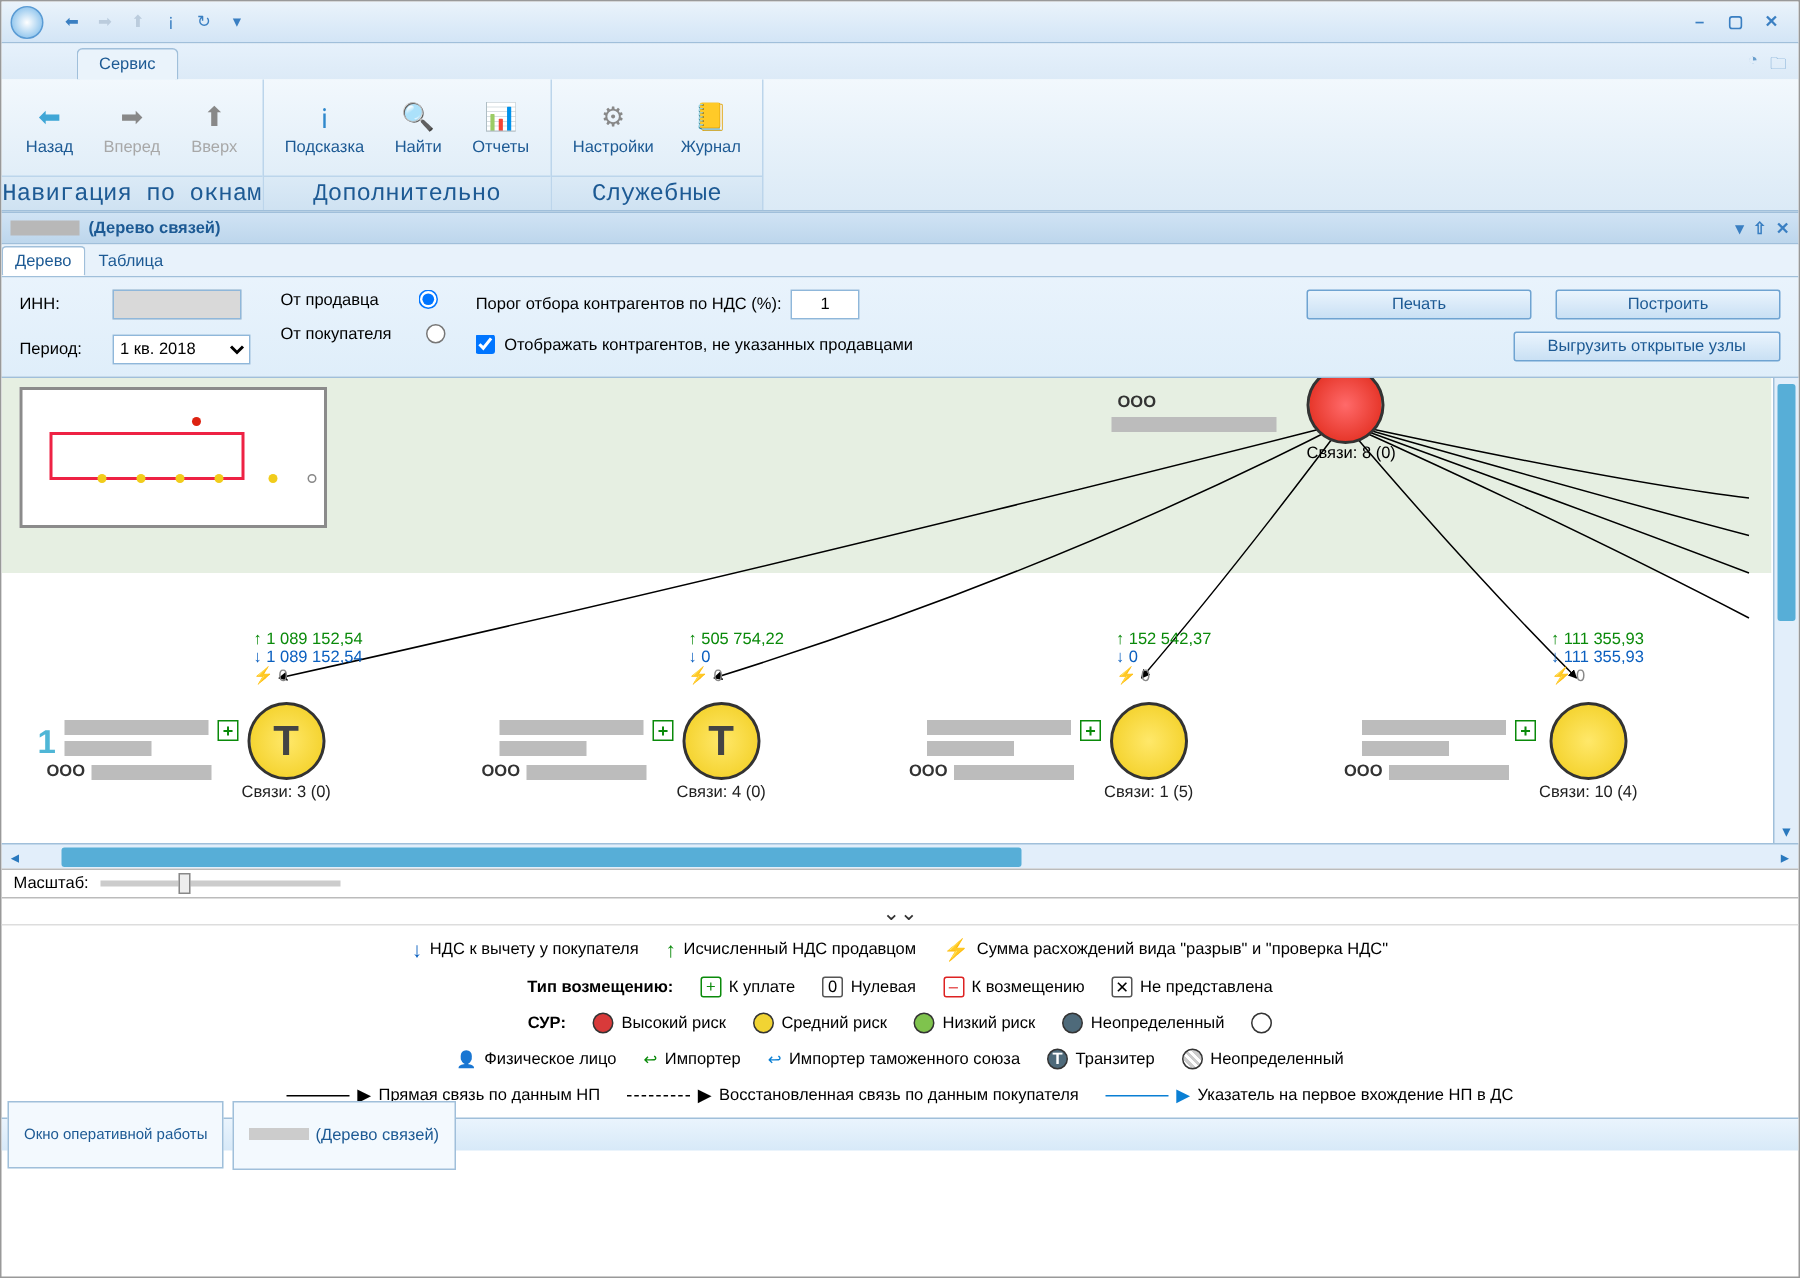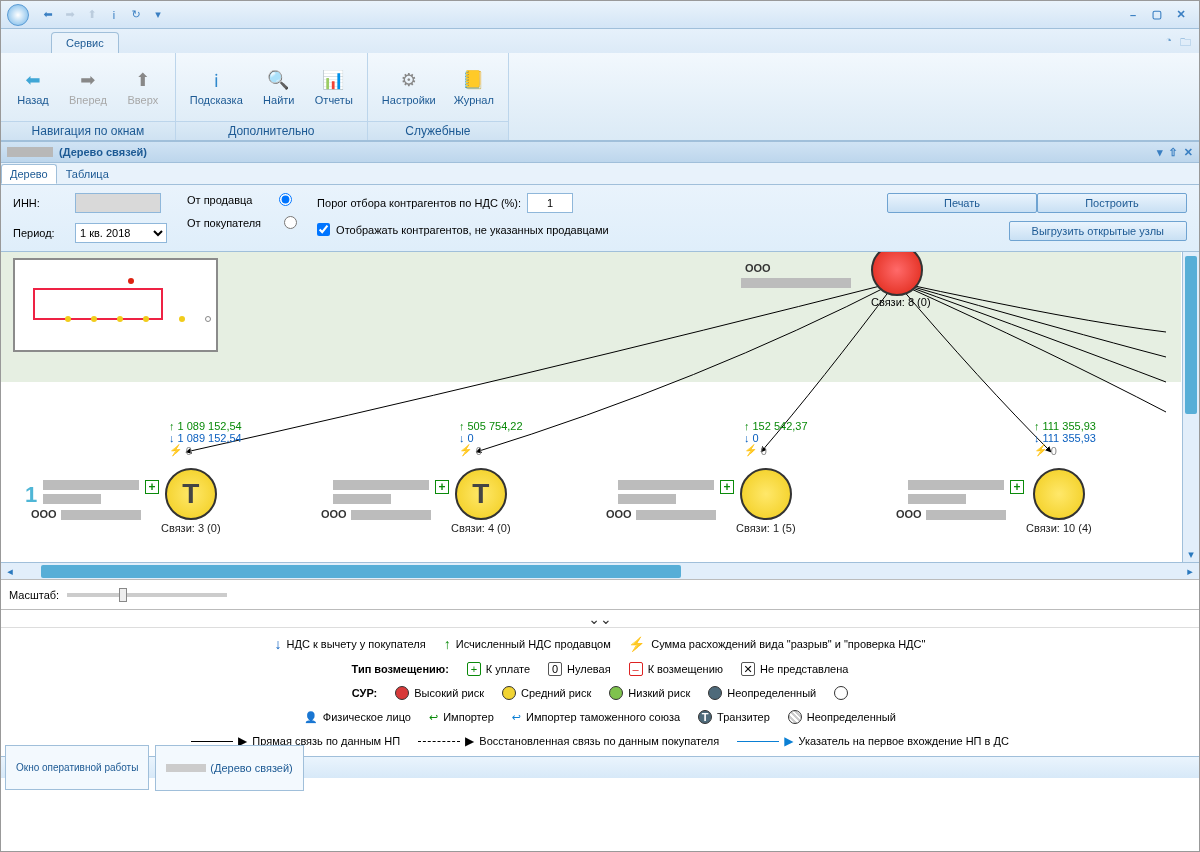--- a/index.html
+++ b/index.html
@@ -14,21 +14,21 @@
 
 
 .ribbon-tabs { height: 24px; background: linear-gradient(#e6f1fb, #dceaf7); display: flex; align-items: flex-end; padding-left: 50px; }
 .ribbon-tab { padding: 4px 14px; background: #eaf3fb; border: 1px solid #a0bfda; border-bottom: none; border-radius: 4px 4px 0 0; color: #1d5a94; }
 .corner-icons { margin-left: auto; padding-right: 8px; display: flex; gap: 8px; color: #6a9fcd; }
 
 
 .ribbon { height: 88px; background: linear-gradient(#f2f8fd, #dbeaf6); border-bottom: 1px solid #a0bfda; display: flex; }
 .ribbon-group { border-right: 1px solid #bcd5eb; display: flex; flex-direction: column; }
 .ribbon-group-body { display: flex; padding: 4px 8px; flex: 1; gap: 6px; }
-.ribbon-group-label { text-align: center; font-size: 12px; color: #1d5a94; background: linear-gradient(#dbeaf6, #cfe2f2); padding: 2px 0; border-top: 1px solid #bcd5eb; }
+.ribbon-group-label { text-align: center; font-size: 16px; color: #1d5a94; background: linear-gradient(#dbeaf6, #cfe2f2); padding: 2px 0; border-top: 1px solid #bcd5eb; font-family: Liberation Mono, monospace; }
 .rbtn { display: flex; flex-direction: column; align-items: center; justify-content: center; padding: 4px 6px; min-width: 48px; cursor: pointer; color: #1d5a94; }
 .rbtn .ricon { width: 24px; height: 24px; display: flex; align-items: center; justify-content: center; font-size: 18px; margin-bottom: 2px; }
 .rbtn.disabled { color: #a8a8a8; }
 
 
 .doc-title { height: 22px; background: linear-gradient(#d0e3f4, #bdd6ec); border-top: 1px solid #a0bfda; border-bottom: 1px solid #a0bfda; display: flex; align-items: center; padding: 0 6px; color: #1d5a94; font-weight: bold; }
 .doc-title .gray-block { width: 46px; height: 10px; background: #b8b8b8; margin-right: 6px; }
 .doc-title-right { margin-left: auto; display: flex; gap: 6px; color: #3a7fc2; }
 
 
@@ -40,21 +40,21 @@
 .filter-panel { background: linear-gradient(#e9f3fc, #dfeefa); padding: 8px 12px; border-bottom: 1px solid #a0bfda; display: flex; gap: 20px; }
 .filter-col { display: flex; flex-direction: column; gap: 10px; }
 .filter-row { display: flex; align-items: center; gap: 6px; }
 .filter-row label { min-width: 56px; }
 input[type="text"].ft { width: 86px; height: 20px; border: 1px solid #8fb7da; padding: 0 4px; background: #fff; }
 input[type="text"].ft.small { width: 46px; text-align: center; }
 select.ft { width: 92px; height: 20px; border: 1px solid #8fb7da; background: #fff; }
 .radio-col label { display: flex; align-items: center; gap: 10px; }
 .btn { background: linear-gradient(#eaf4fd, #c9e0f4); border: 1px solid #6fa3d1; padding: 3px 22px; color: #1d5a94; cursor: pointer; border-radius: 2px; min-width: 150px; text-align: center; }
 .filter-right { margin-left: auto; display: flex; flex-direction: column; gap: 8px; align-items: flex-end; }
-.filter-right-row { display: flex; gap: 0; }
+.filter-right-row { display: flex; gap: 16px; }
 
 
 .canvas-wrap { position: relative; height: 310px; background: #fff; }
 .minimap { position: absolute; left: 12px; top: 6px; width: 205px; height: 94px; border: 2px solid #8b8b8b; background: #fff; }
 .minimap-inner { position: absolute; left: 18px; top: 28px; width: 130px; height: 32px; border: 2px solid #e24; }
 .mm-dot { position: absolute; width: 6px; height: 6px; border-radius: 50%; }
 .canvas { position: absolute; left: 0; top: 0; right: 18px; bottom: 0; overflow: hidden; }
 .canvas-bg-band { position: absolute; left: 0; right: 0; top: 0; height: 130px; background: #e6efe2; }
 svg.edges { position: absolute; left: 0; top: 0; width: 100%; height: 100%; pointer-events: none; }
 
@@ -77,21 +77,21 @@
 
 .vscroll { position: absolute; right: 0; top: 0; bottom: 0; width: 17px; background: #e2eefa; border-left: 1px solid #a0bfda; }
 .vscroll .thumb { position: absolute; left: 2px; right: 2px; top: 4px; height: 158px; background: #57aed7; border-radius: 2px; }
 .vscroll .arr { position: absolute; left: 0; right: 0; height: 16px; display: flex; align-items: center; justify-content: center; color: #2a79be; }
 .hscroll-row { height: 17px; background: #e2eefa; border-top: 1px solid #a0bfda; display: flex; align-items: center; }
 .hscroll-row .harr { width: 18px; text-align: center; color: #2a79be; }
 .hscroll-row .htrack { flex: 1; height: 13px; position: relative; margin: 0 2px; }
 .hscroll-row .hthumb { position: absolute; left: 20px; top: 0; height: 13px; width: 640px; background: #57aed7; border-radius: 2px; }
 
 
-.zoom-row { height: 31px; border-top: 1px solid #bbb; border-bottom: 1px solid #bbb; display: flex; align-items: center; padding: 0 8px; gap: 8px; }
+.zoom-row { height: 20px; border-top: 1px solid #bbb; border-bottom: 1px solid #bbb; display: flex; align-items: center; padding: 0 8px; gap: 8px; }
 .slider { flex: 0 0 160px; height: 4px; background: #ccc; position: relative; }
 .slider .sthumb { position: absolute; left: 52px; top: -5px; width: 8px; height: 14px; background: #eee; border: 1px solid #888; }
 
 
 .chev-row { height: 18px; display: flex; align-items: center; justify-content: center; border-bottom: 1px solid #ddd; color: #333; font-size: 14px; }
 
 
 .legend { padding: 8px 40px; display: flex; flex-direction: column; gap: 10px; }
 .legend-row { display: flex; align-items: center; justify-content: center; gap: 18px; flex-wrap: wrap; }
 .lg-item { display: flex; align-items: center; gap: 5px; }

